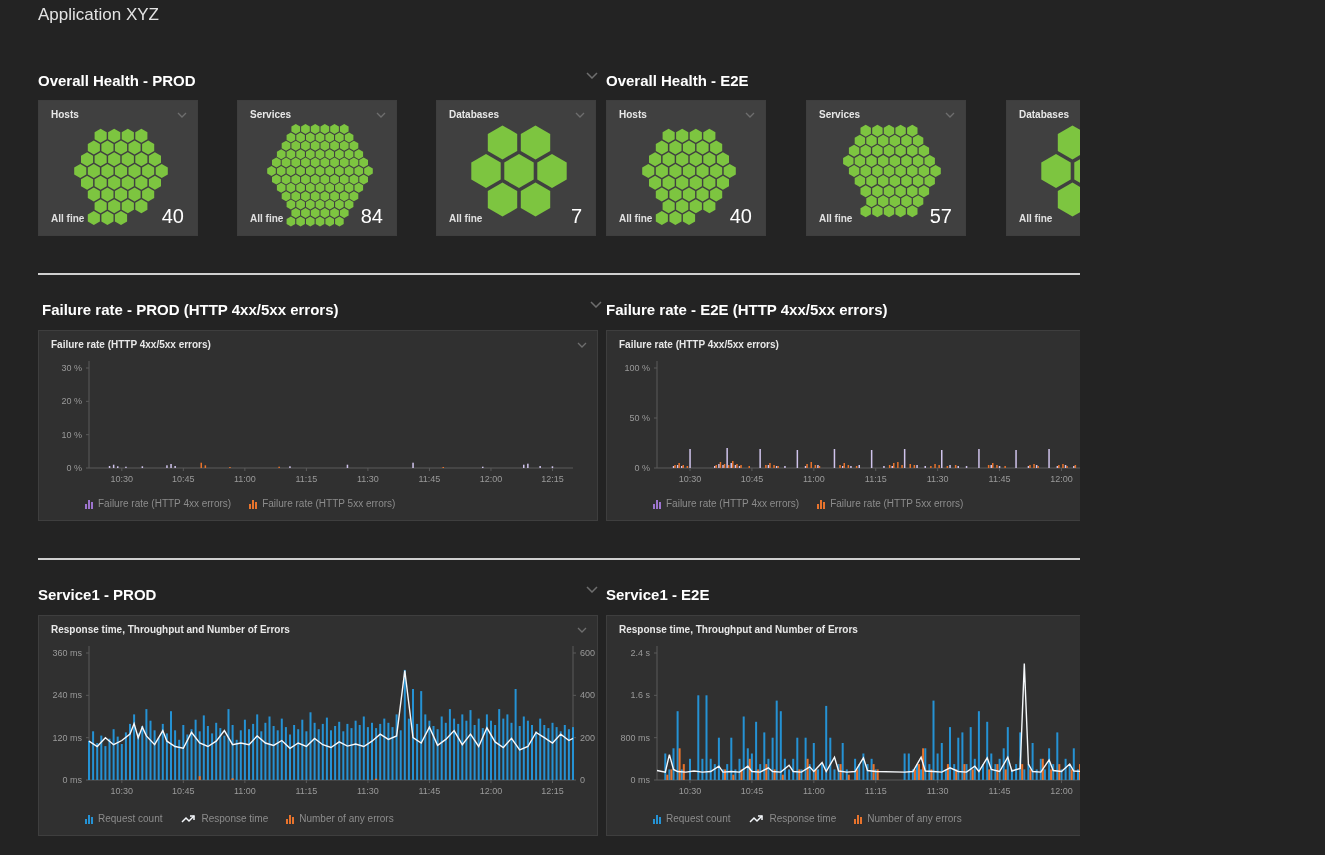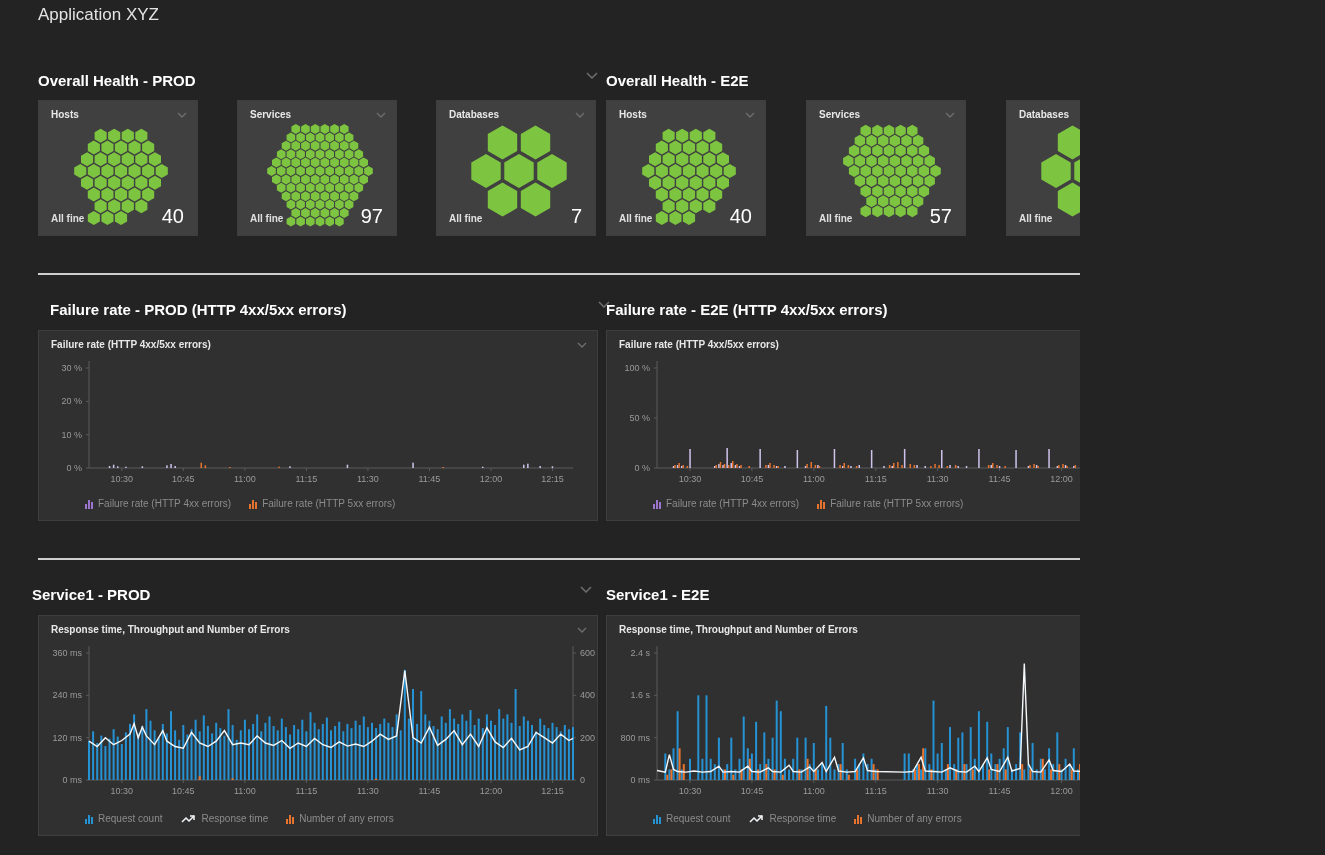--- a/index.html
+++ b/index.html
@@ -210,21 +210,21 @@
         <polygon points="52.4,92.7 52.4,97.7 48.1,100.2 43.7,97.7 43.7,92.7 48.1,90.2" fill="#7dc540"></polygon>
         <polygon points="57.2,101.1 57.2,106.1 52.9,108.6 48.6,106.1 48.6,101.1 52.9,98.6" fill="#7dc540"></polygon>
         <polygon points="57.2,117.9 57.2,122.9 52.9,125.4 48.6,122.9 48.6,117.9 52.9,115.4" fill="#7dc540"></polygon>
         <polygon points="66.9,117.9 66.9,122.9 62.6,125.4 58.3,122.9 58.3,117.9 62.6,115.4" fill="#7dc540"></polygon>
         <polygon points="76.6,117.9 76.6,122.9 72.3,125.4 68.0,122.9 68.0,117.9 72.3,115.4" fill="#7dc540"></polygon>
         <polygon points="86.3,117.9 86.3,122.9 82.0,125.4 77.7,122.9 77.7,117.9 82.0,115.4" fill="#7dc540"></polygon>
         <polygon points="96.0,117.9 96.0,122.9 91.7,125.4 87.4,122.9 87.4,117.9 91.7,115.4" fill="#7dc540"></polygon>
         <polygon points="105.7,117.9 105.7,122.9 101.4,125.4 97.1,122.9 97.1,117.9 101.4,115.4" fill="#7dc540"></polygon>
       </svg>
     <span class="all-fine">All fine</span>
-    <span class="tile-count">97</span>
+    <span class="tile-count">84</span>
   </div>
   <div class="hex-tile" style="left:436px;">
     <div class="tile-head">
         <span class="tile-label">Databases</span>
       <span class="chev">
           <svg width="10" height="6">
             <polyline points="1,1 5,5 9,1" stroke="#6e6e6e" stroke-width="1.3" fill="none"></polyline>
           </svg>
         </span>
       </div>
@@ -400,21 +400,21 @@
     <span class="problems-value">0</span>
   </div>
 
   <div class="divider" style="top:273px;"></div>
   <span class="chev row-chev" style="left:1144px;top:278px;">
       <svg width="12" height="7">
         <polyline points="1,1 6,6 11,1" stroke="#555" stroke-width="1.5" fill="none"></polyline>
       </svg>
     </span>
 
-  <div class="sec-head" style="left:50px;top:301px;width:560px;">
+  <div class="sec-head" style="left:42px;top:301px;width:560px;">
     <span class="sec-title">Failure rate - PROD (HTTP 4xx/5xx errors)</span>
     <span class="chev">
         <svg width="12" height="7">
           <polyline points="1,1 6,6 11,1" stroke="#6e6e6e" stroke-width="1.5" fill="none"></polyline>
         </svg>
       </span>
   </div>
   <div class="sec-head" style="left:606px;top:301px;width:563px;">
     <span class="sec-title">Failure rate - E2E (HTTP 4xx/5xx errors)</span>
     <span class="chev">
@@ -658,21 +658,21 @@
       </div>
   </div>
 
   <div class="divider" style="top:558px;"></div>
   <span class="chev row-chev" style="left:1144px;top:563px;">
       <svg width="12" height="7">
         <polyline points="1,1 6,6 11,1" stroke="#555" stroke-width="1.5" fill="none"></polyline>
       </svg>
     </span>
 
-  <div class="sec-head" style="left:32px;top:586px;width:560px;">
+  <div class="sec-head" style="left:38px;top:586px;width:560px;">
     <span class="sec-title">Service1 - PROD</span>
     <span class="chev">
         <svg width="12" height="7">
           <polyline points="1,1 6,6 11,1" stroke="#6e6e6e" stroke-width="1.5" fill="none"></polyline>
         </svg>
       </span>
   </div>
   <div class="sec-head" style="left:606px;top:586px;width:563px;gap:35px;">
     <span class="sec-title">Service1 - E2E</span>
     <span class="chev">

